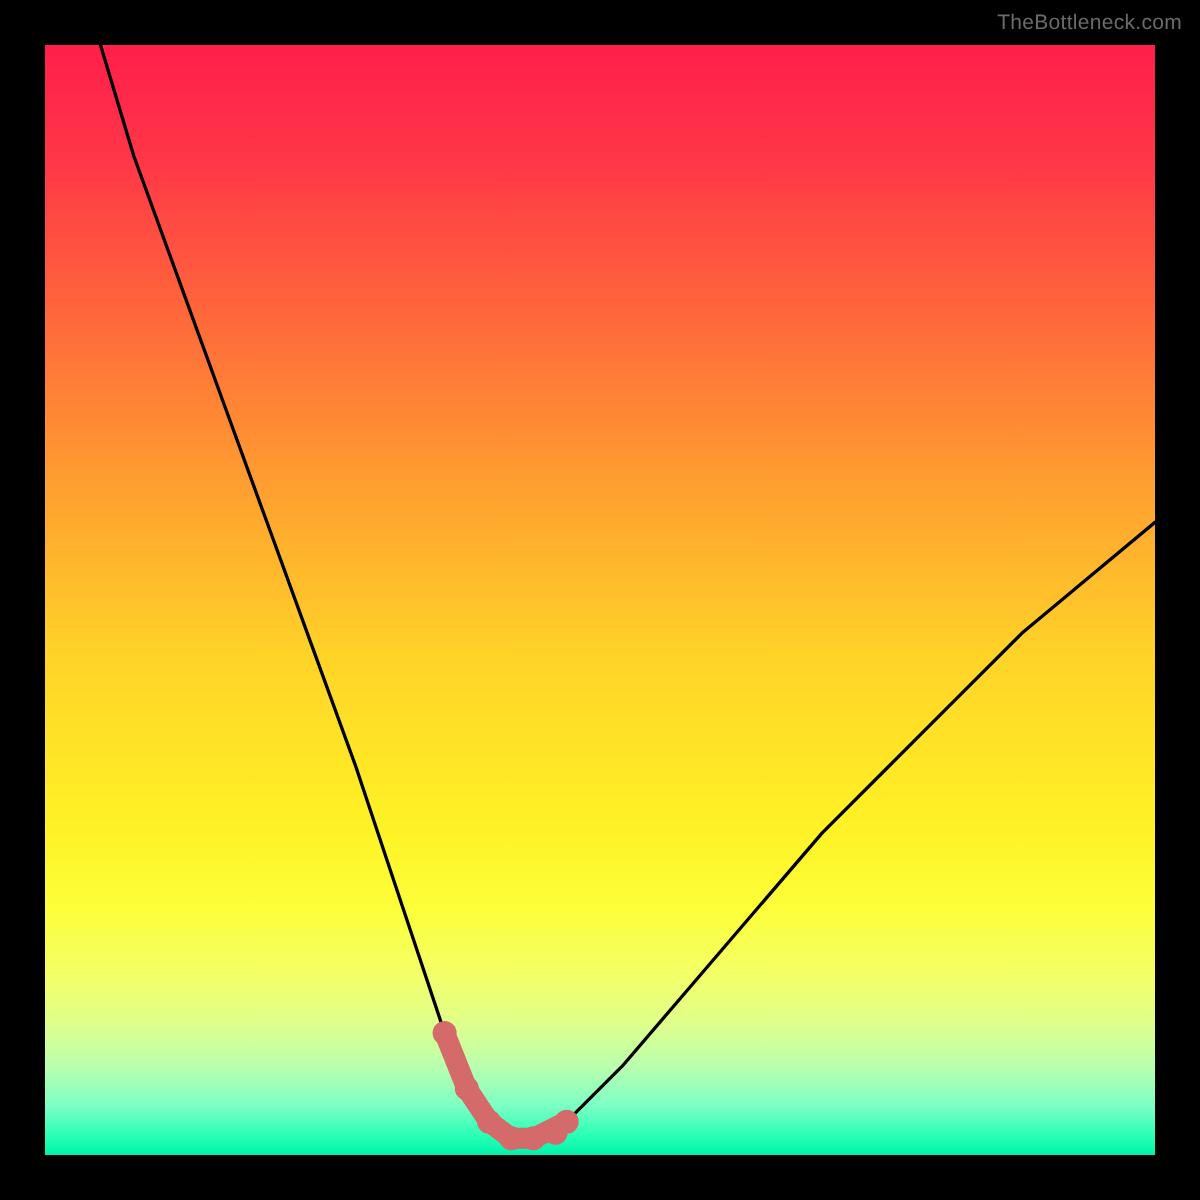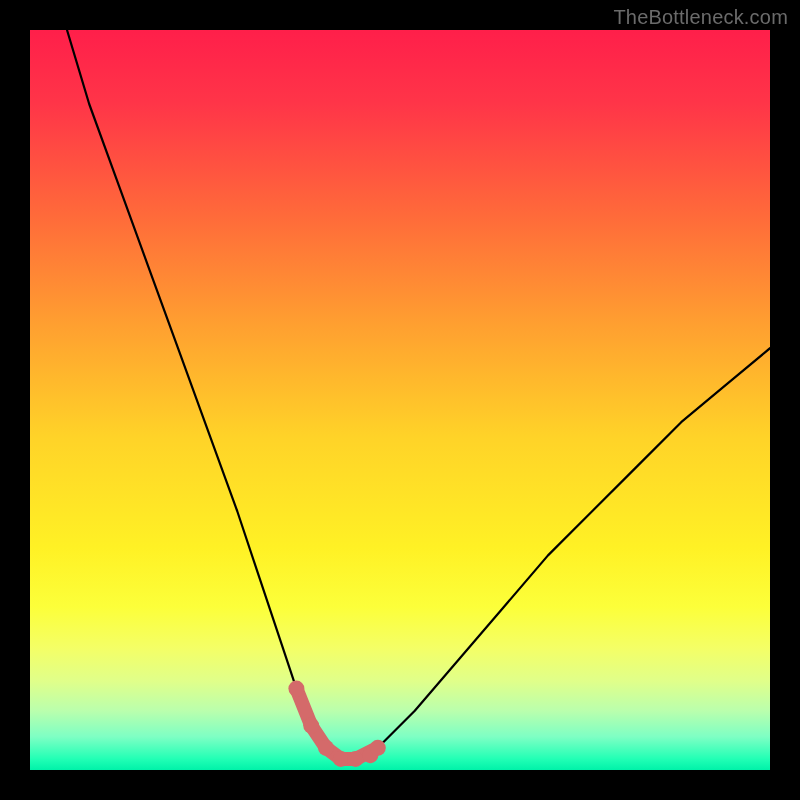--- a/index.html
+++ b/index.html
@@ -23,21 +23,21 @@
     top: 30px;
     width: 740px;
     height: 740px;
     overflow: hidden;
   }
   .watermark {
     position: absolute;
     top: 6px;
     right: 12px;
     color: #6b6b6b;
-    font-size: 20px;
+    font-size: 14px;
     font-weight: 500;
     letter-spacing: 0.2px;
     z-index: 10;
   }
   svg { display: block; }
 </style>
 </head>
 <body>
 
 <div class="frame">

